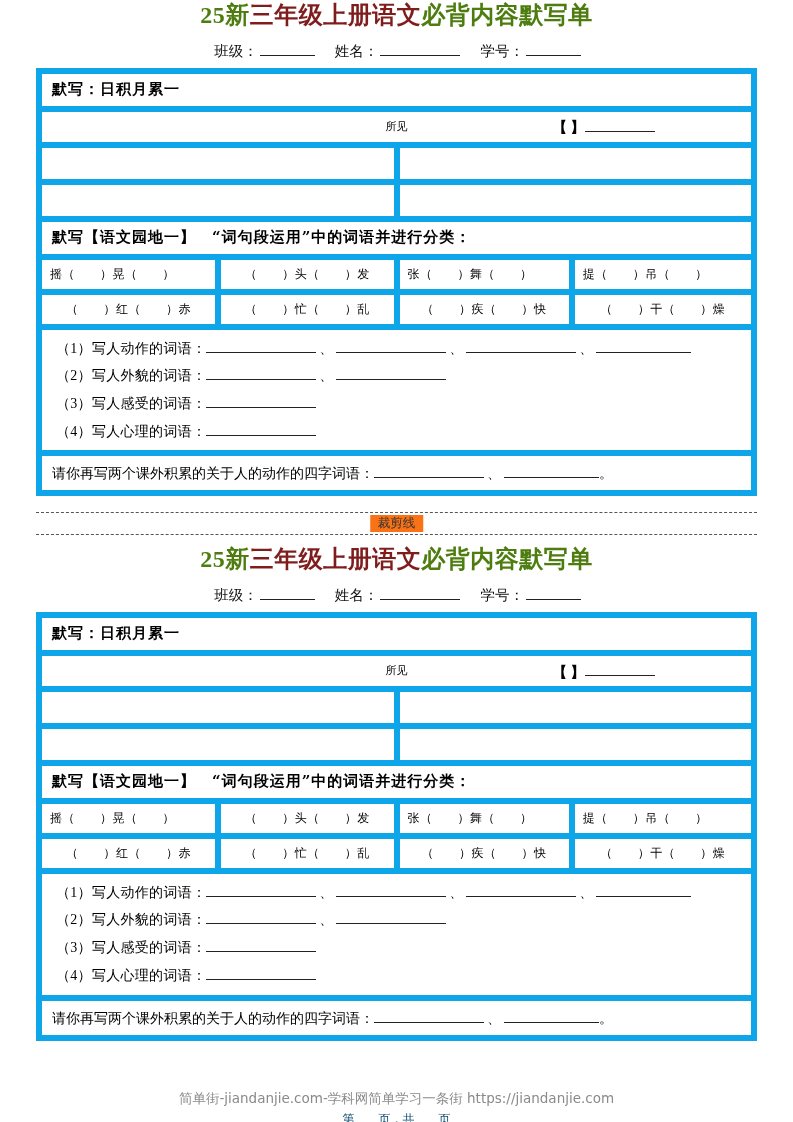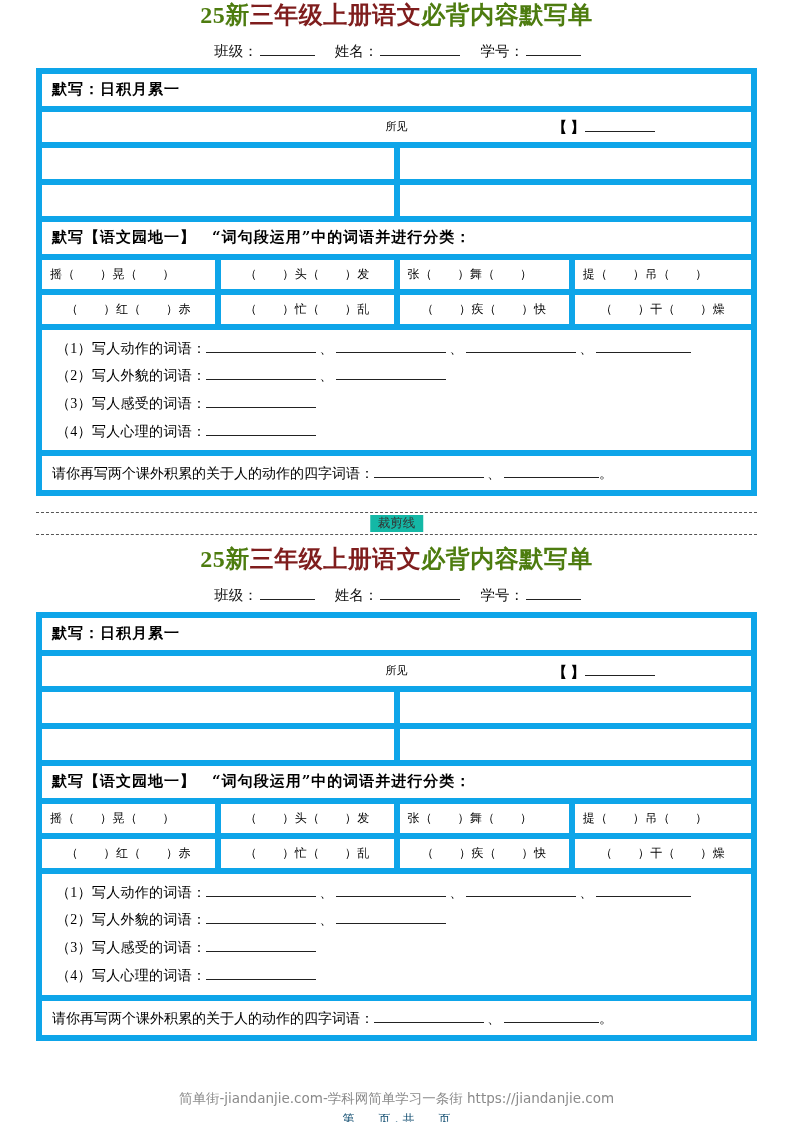--- a/index.html
+++ b/index.html
@@ -147,21 +147,21 @@
     left: 0; right: 0;
     border-top: 1px dashed #555;
   }
   .dash.top { top: 4px; }
   .dash.bot { bottom: 7px; }
   .cut-label {
     position: absolute;
     left: 50%;
     top: 7px;
     transform: translateX(-50%);
-    background: #14b8a6;
+    background: #f97316;
     padding: 0 8px;
     font-size: 12.5px;
     color: #333;
   }
 
   
   .footer {
     position: absolute;
     left: 0;
     right: 0;

